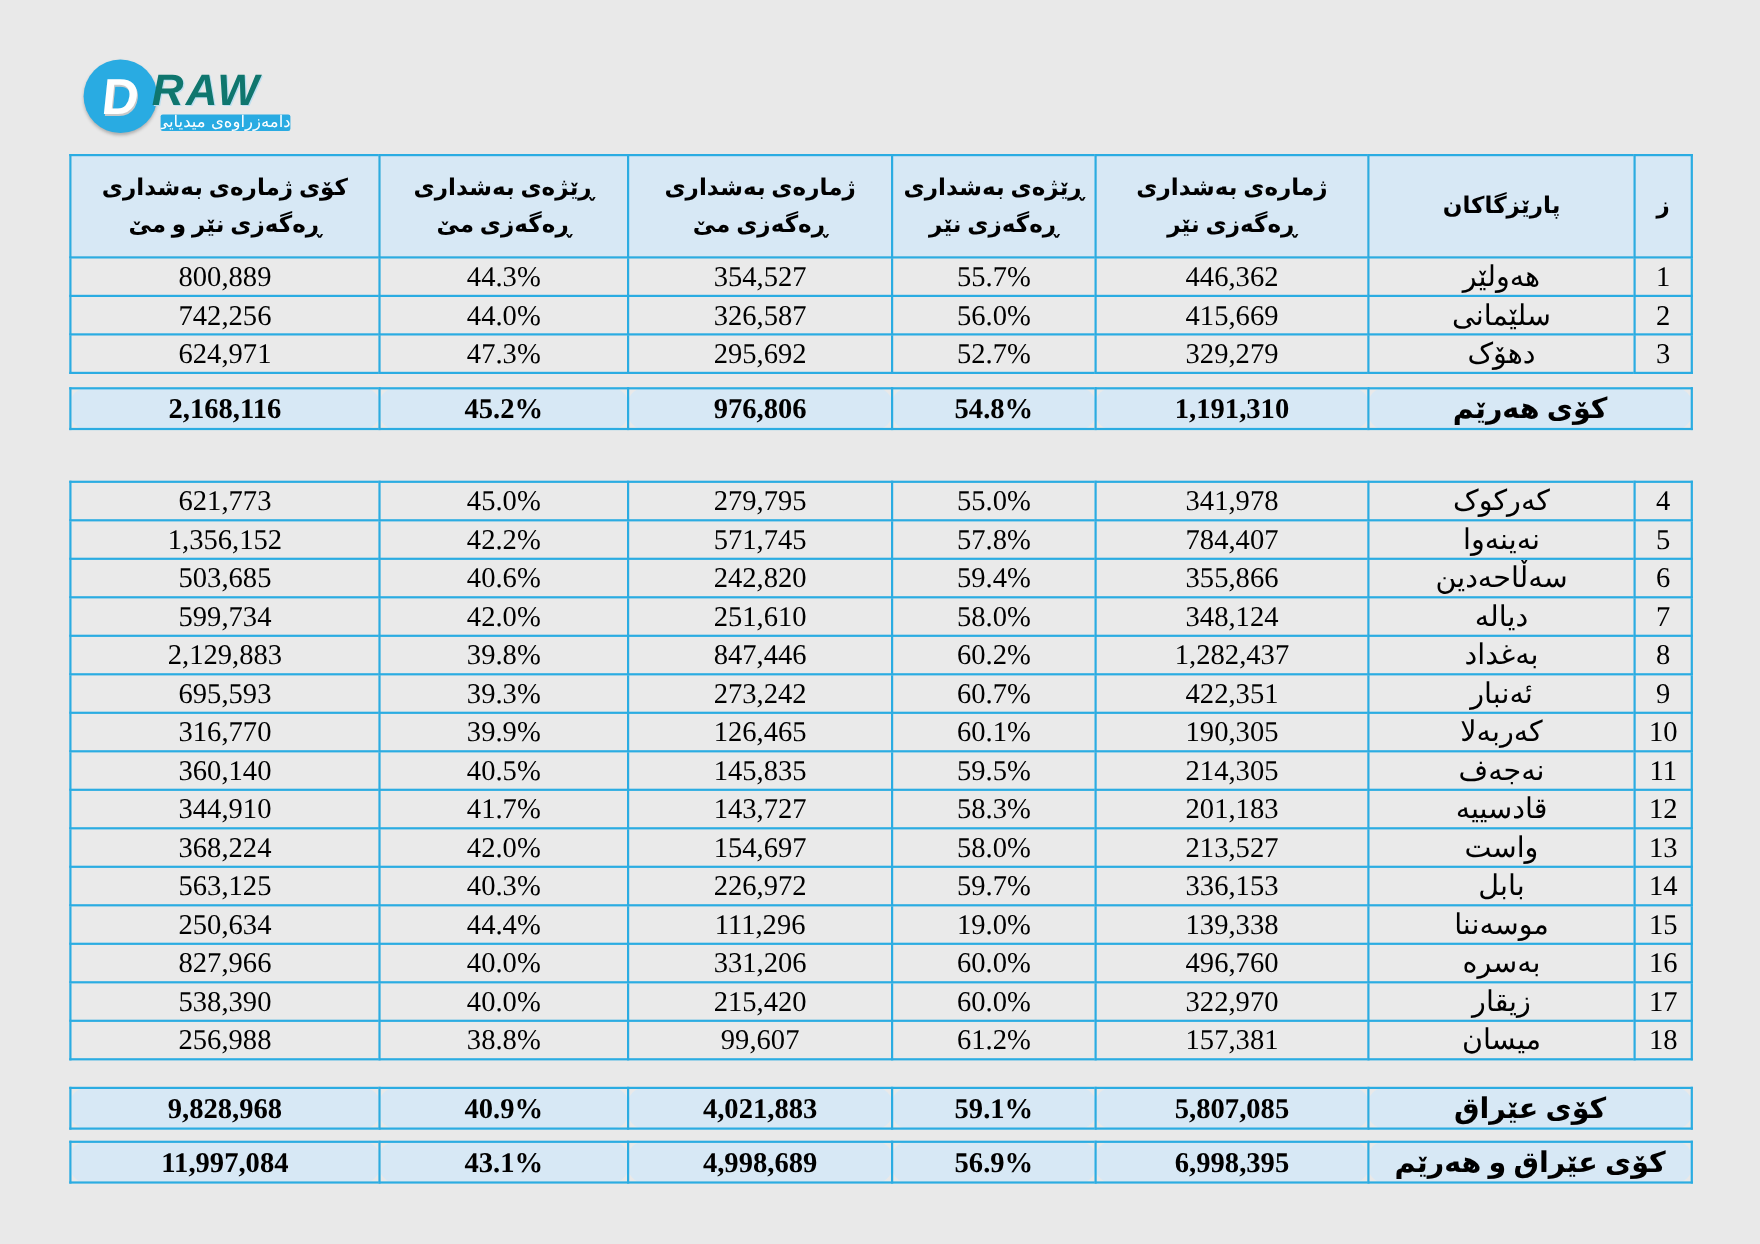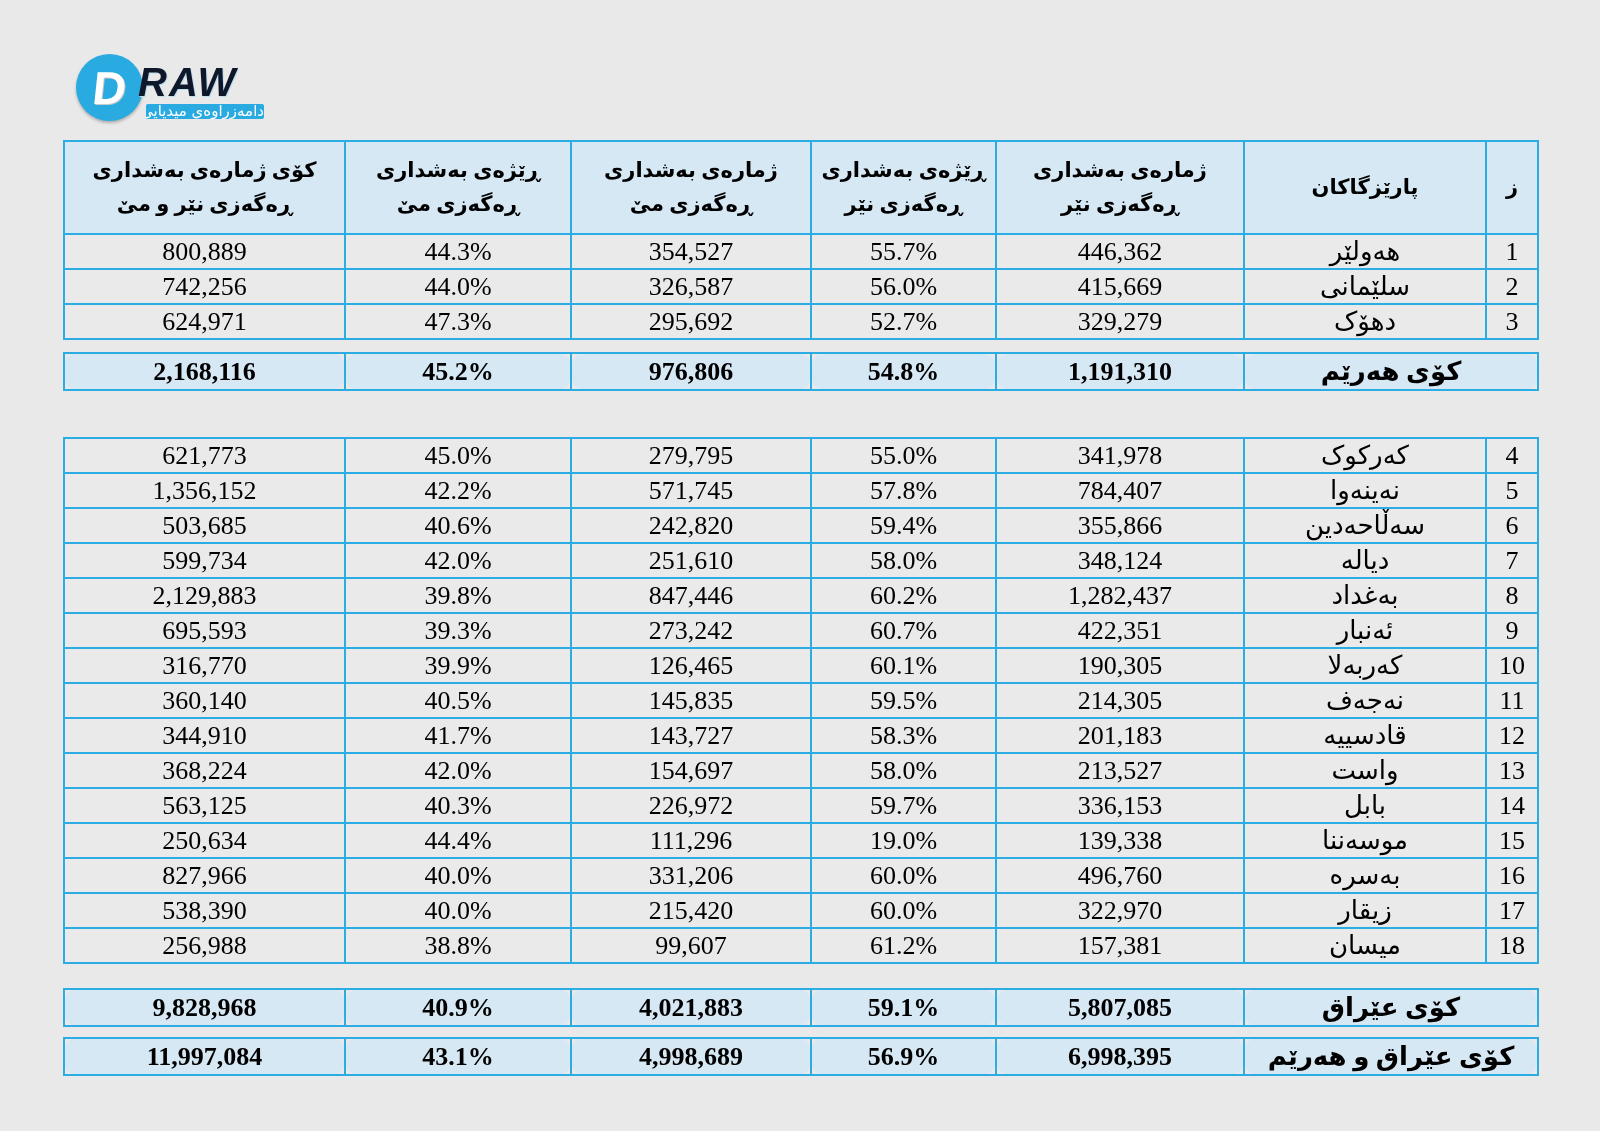--- a/index.html
+++ b/index.html
@@ -16,21 +16,21 @@
   .logo-circle {
     position:absolute; left:0; top:0; width:67px; height:67px; border-radius:50%;
     background:#29abe2; display:flex; align-items:center; justify-content:center;
     box-shadow:0 2px 3px rgba(0,0,0,.25);
   }
   .logo-circle span {
     color:#fff; font-family:"Liberation Sans",sans-serif; font-weight:bold;
     font-size:46px; line-height:1; transform:skewX(-6deg); text-shadow:1px 1px 0 #c9c9c9;
   }
   .logo-word {
-    position:absolute; left:62px; top:8px; color:#0f172a;
+    position:absolute; left:62px; top:8px; color:#0f766e;
     font-family:"Liberation Sans",sans-serif; font-weight:bold; font-style:italic;
     font-size:40px; letter-spacing:2px; line-height:1; text-shadow:1px 1px 0 #bcdff0;
   }
   .logo-banner {
     position:absolute; left:70px; top:50px; width:118px; height:15px;
     background:#29abe2; color:#fff; font-family:"DejaVu Sans",sans-serif;
     font-size:15px; line-height:15px; text-align:center; direction:rtl;
     border-radius:2px; overflow:hidden; white-space:nowrap;
   }
 

